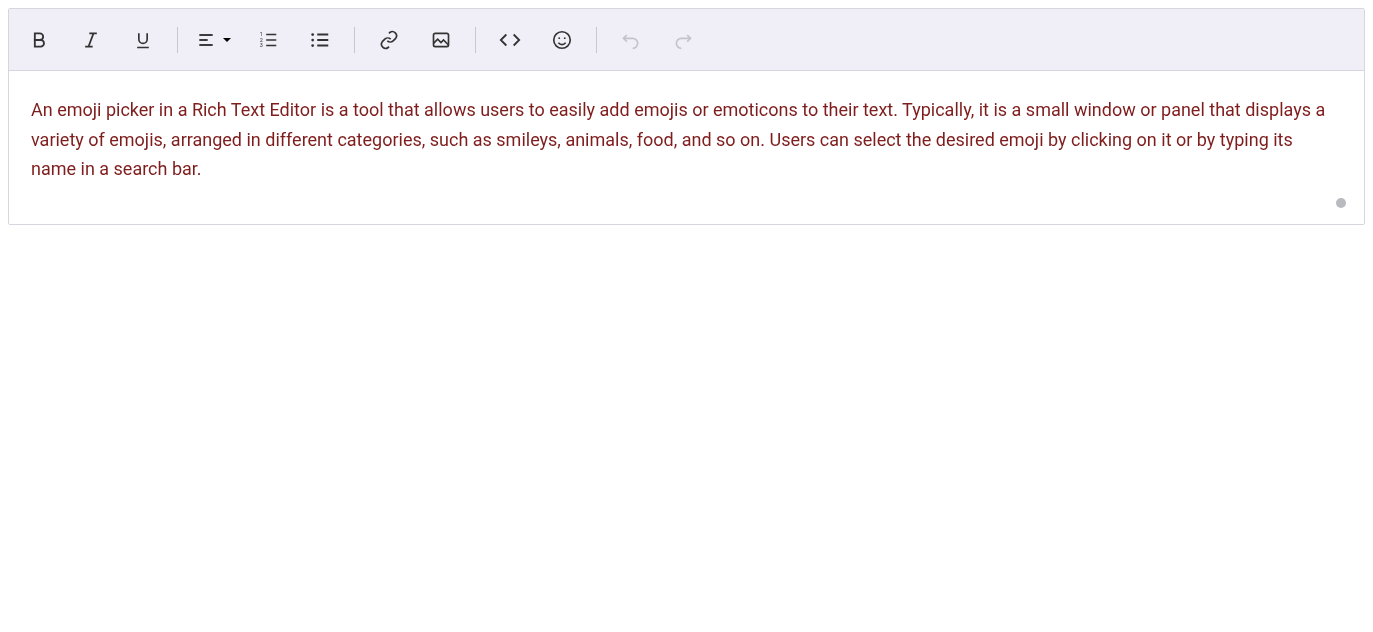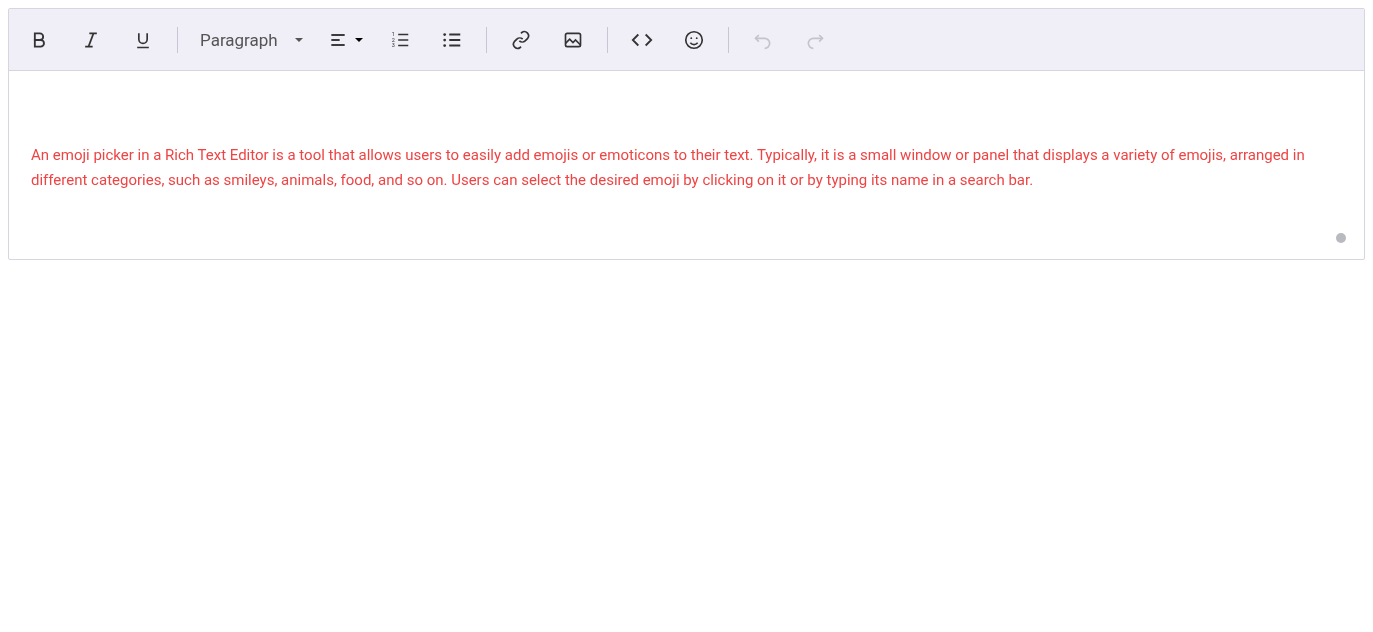--- a/index.html
+++ b/index.html
@@ -58,25 +58,24 @@
       height: 44px;
       cursor: pointer;
       border-radius: 4px;
       margin: 0 4px;
       padding: 0 6px;
     }
     .align-btn .caret { margin-left: 6px; }
     .content {
       padding: 24px 22px 40px 22px;
       min-height: 140px;
-      font-size: 15px;
+      font-size: 18px;
       line-height: 1.65;
-      color: #ef4444;
+      color: #7f1d1d;
       position: relative;
-      margin-top: 48px;
     }
     .resize-handle {
       position: absolute;
       right: 18px;
       bottom: 16px;
       width: 10px;
       height: 10px;
       border-radius: 50%;
       background: #b9b9c0;
       cursor: nwse-resize;
@@ -113,28 +112,20 @@
       <span>
         <svg width="20" height="20" viewBox="0 0 24 24" fill="none" stroke="currentColor" stroke-width="2">
           <path d="M7 4v7a5 5 0 0 0 10 0V4"></path>
             <line x1="5" y1="21" x2="19" y2="21"></line>
         </svg>
       </span>
     </div>
 
     <div class="separator"></div>
 
-    <div class="format-select">
-      <span>Paragraph</span>
-      <span class="caret">
-        <svg viewBox="0 0 10 10" fill="currentColor">
-            <path d="M1 3l4 4 4-4z"></path>
-          </svg>
-      </span>
-    </div>
 
     <div class="align-btn">
       <span>
         <svg width="20" height="20" viewBox="0 0 24 24" fill="none" stroke="currentColor" stroke-width="2">
           <line x1="4" y1="6" x2="20" y2="6"></line>
             <line x1="4" y1="12" x2="14" y2="12"></line>
             <line x1="4" y1="18" x2="20" y2="18"></line>
         </svg>
       </span>
       <span class="caret">

